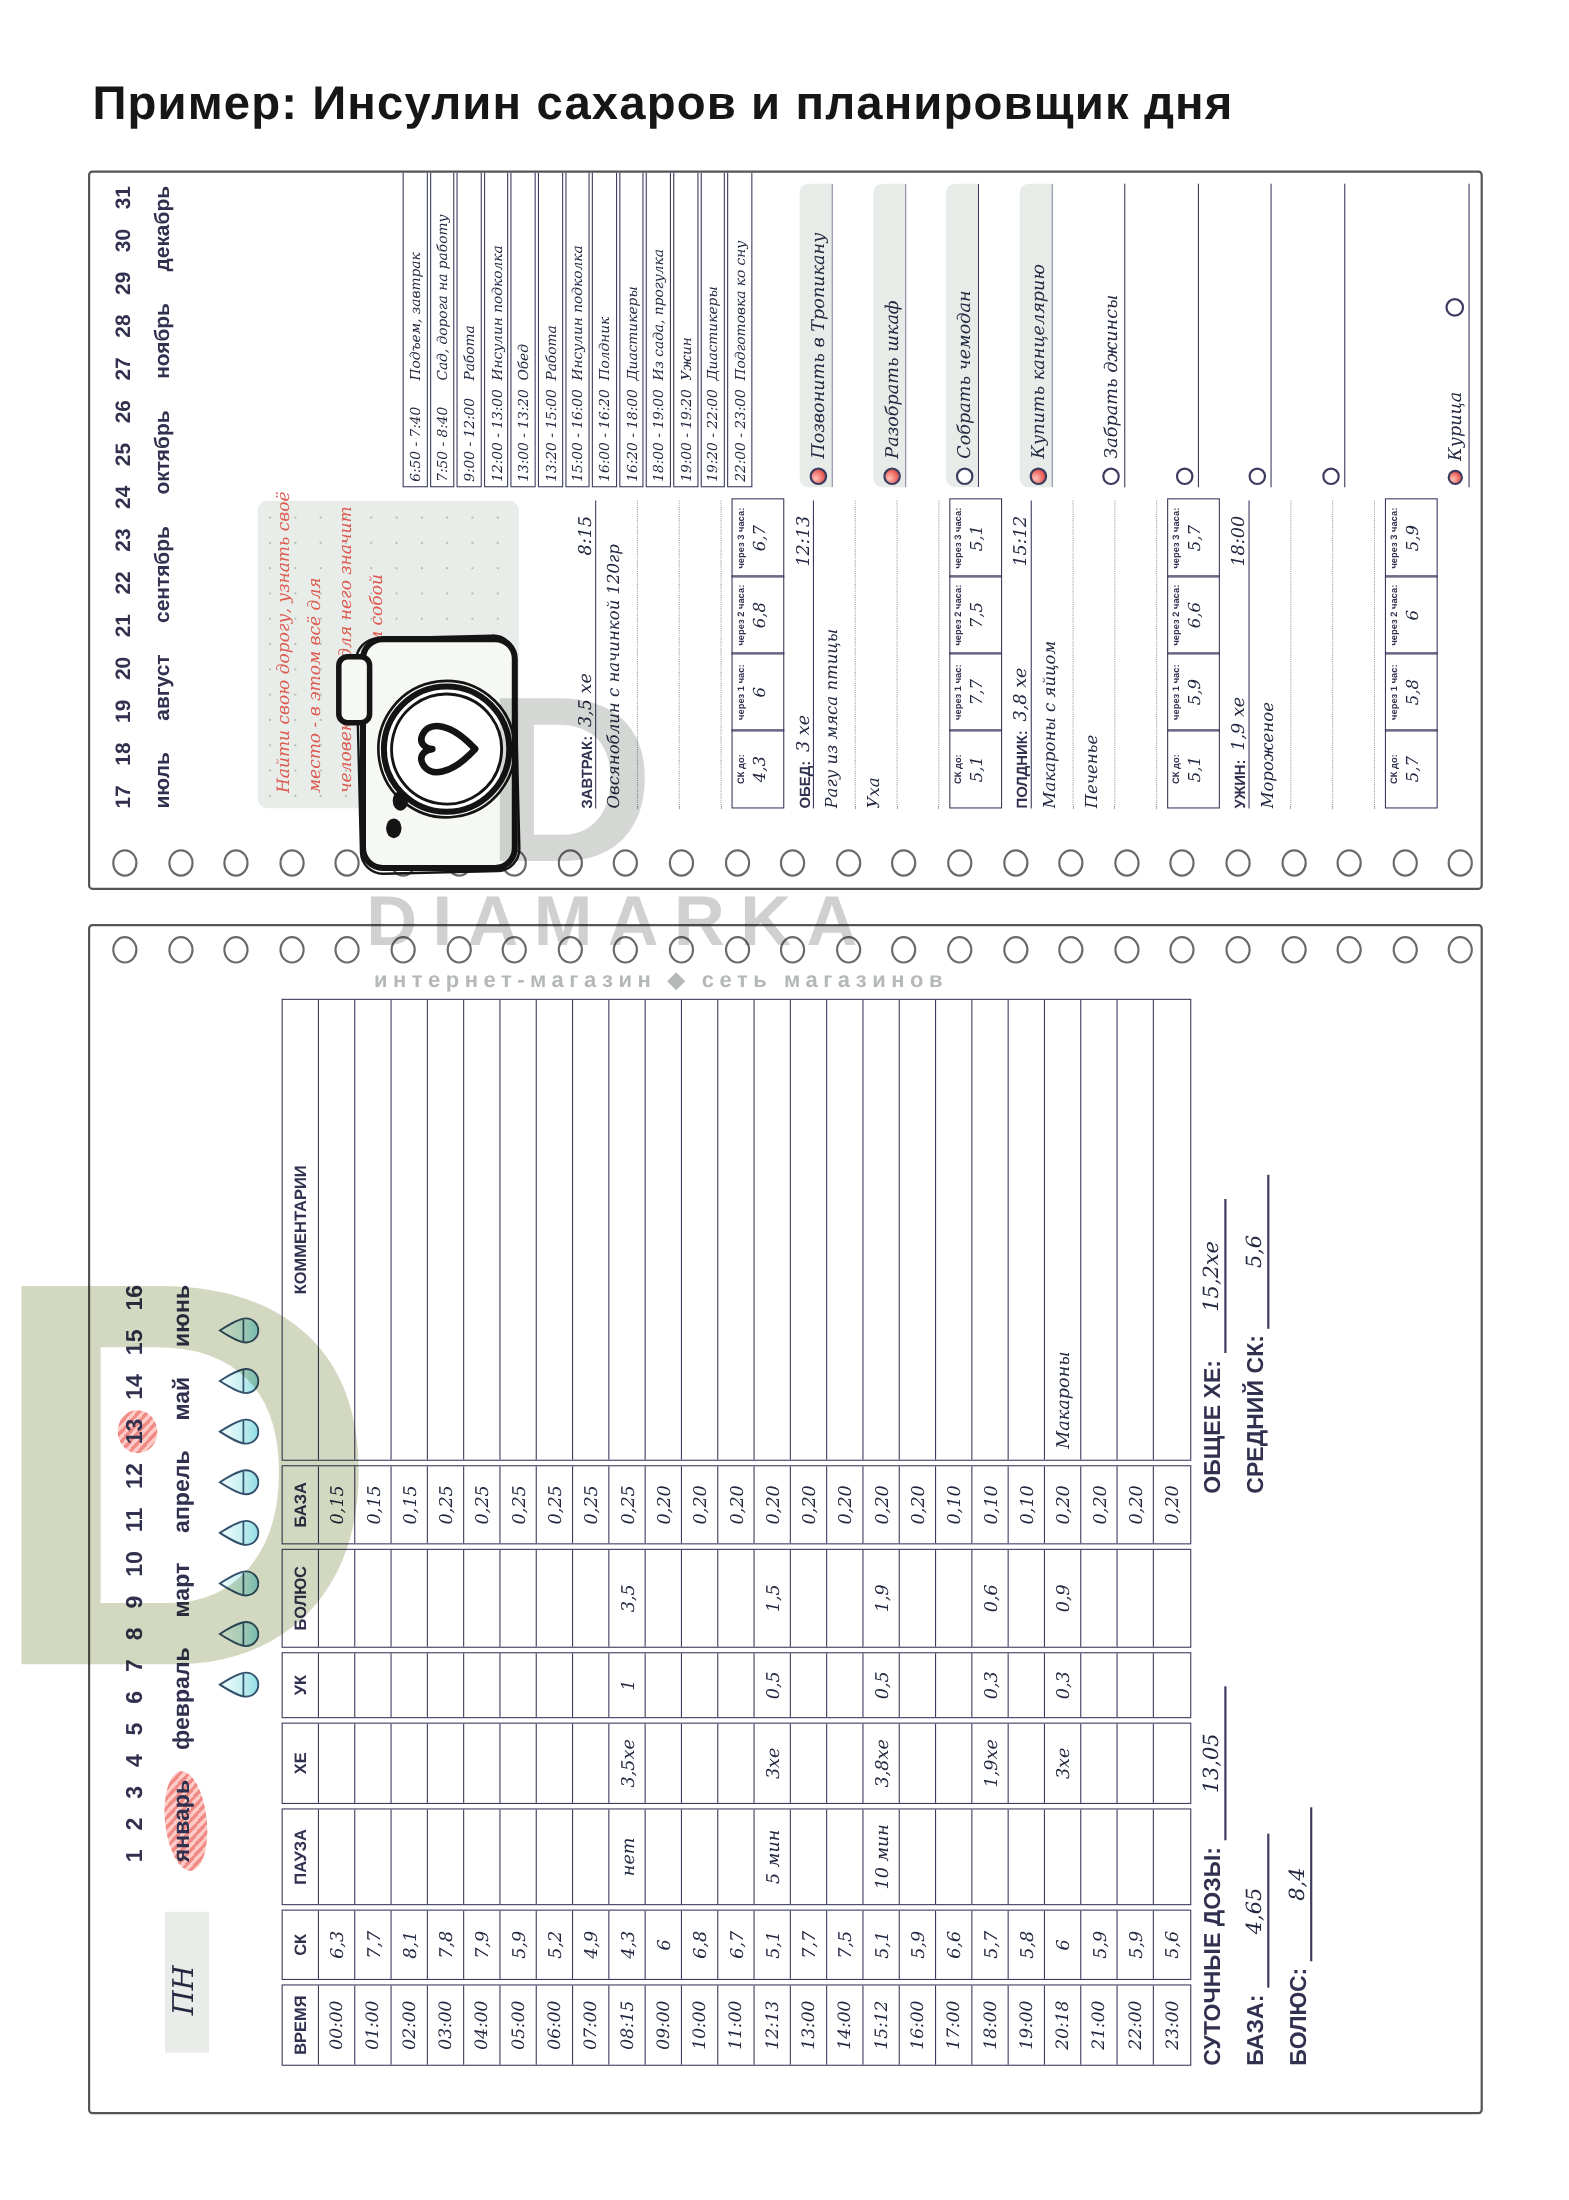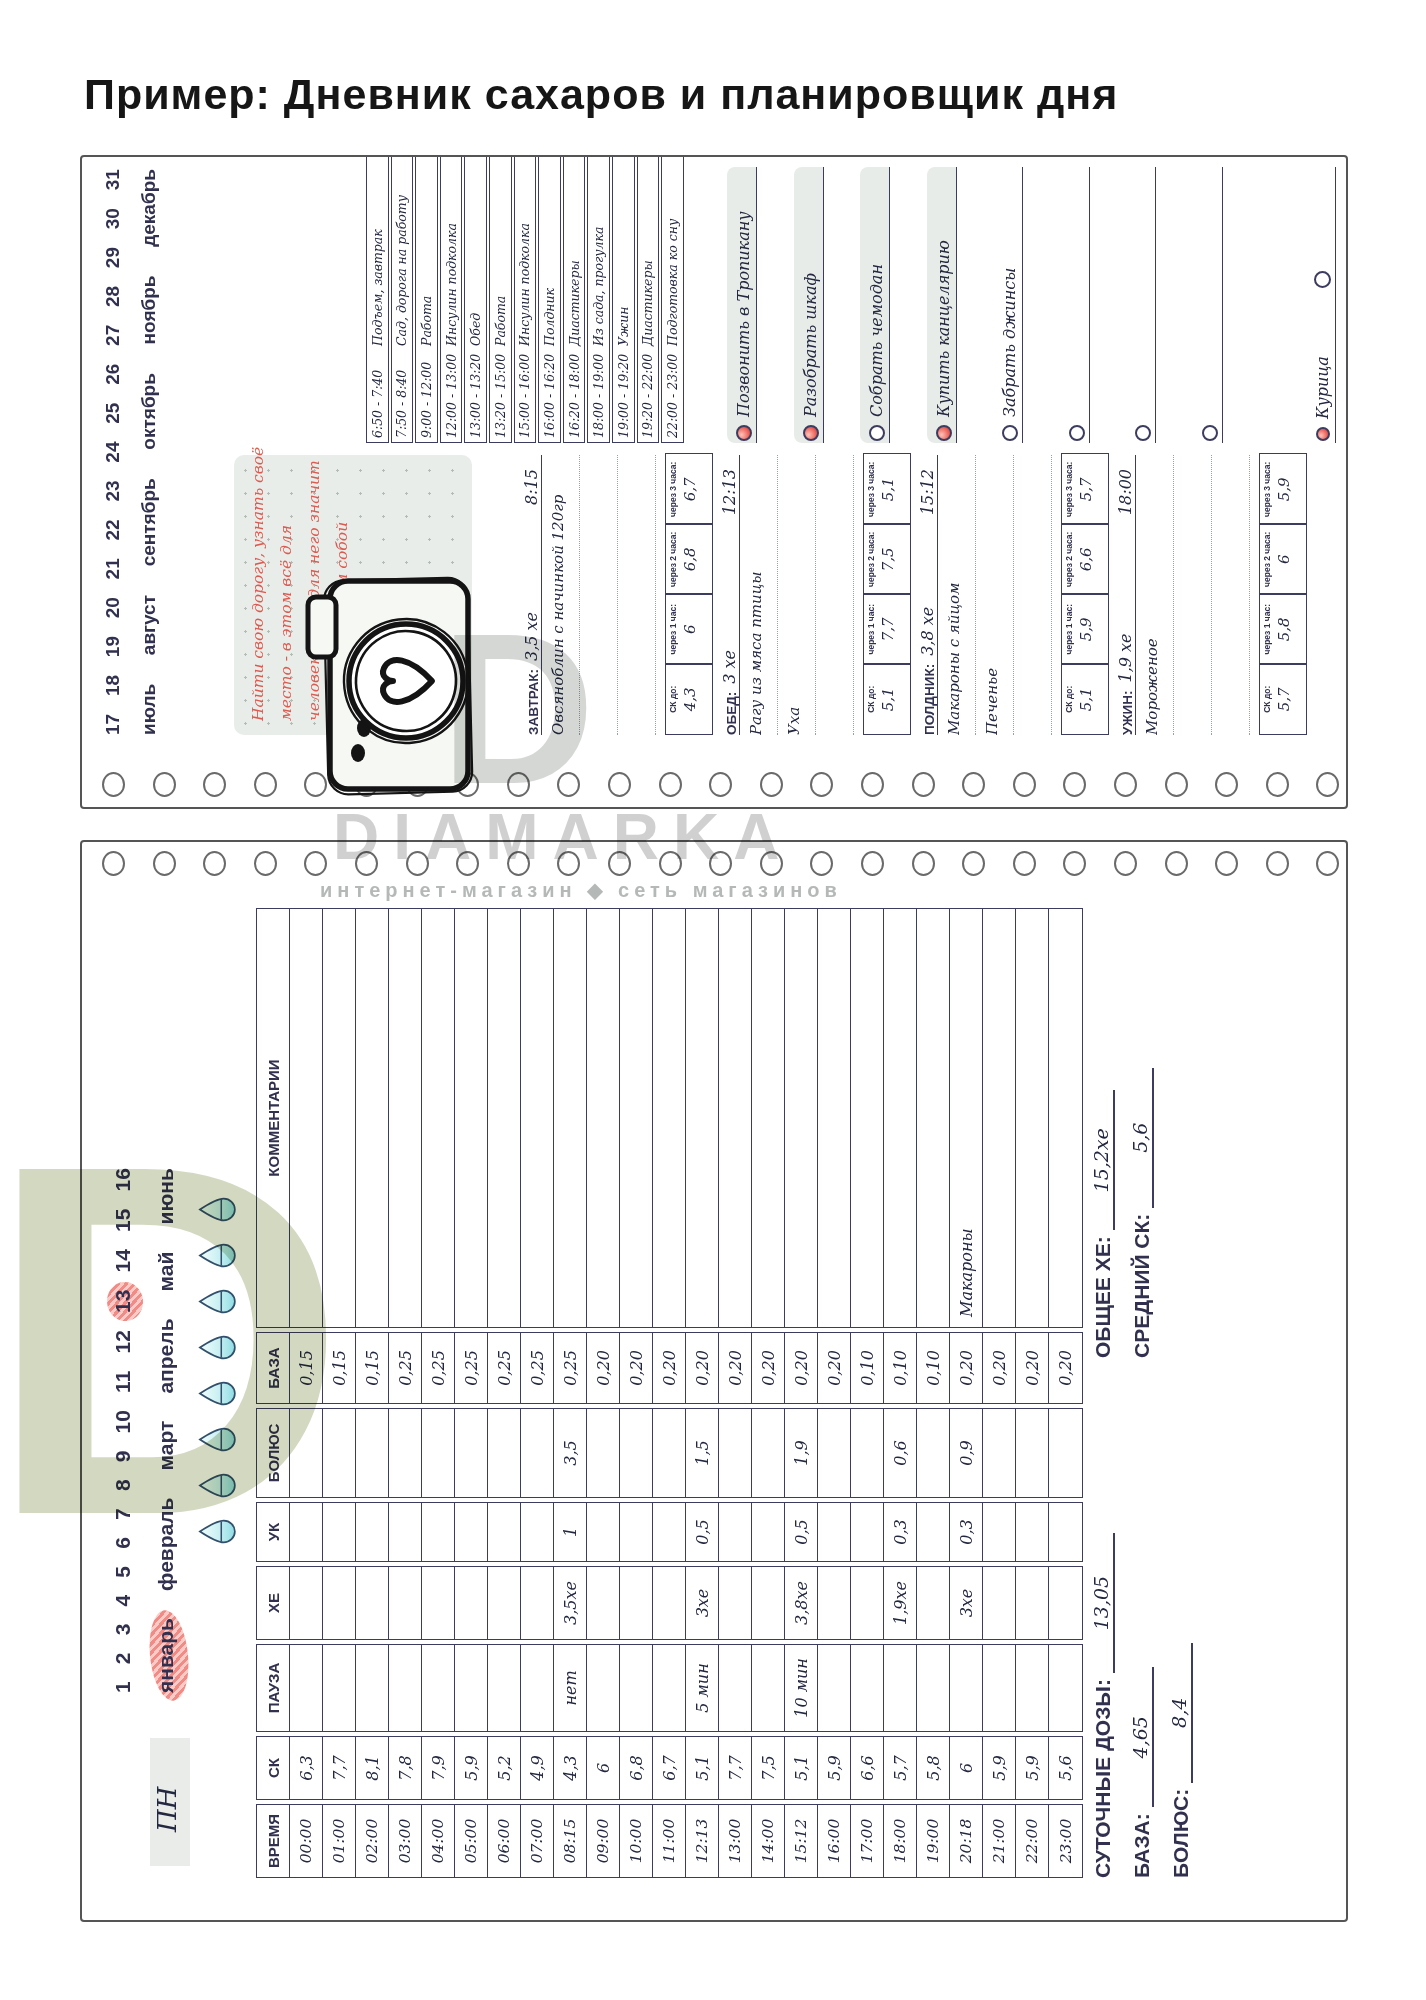--- a/index.html
+++ b/index.html
@@ -78,29 +78,29 @@
   .totlabel{font-size:21px;font-weight:bold;color:#31314f;white-space:nowrap;
       font-family:"Liberation Sans",sans-serif;}
   .totval{font-size:19px;border-bottom:2px solid #3c3c60;min-width:120px;
       text-align:center;padding:0 10px 1px 10px;margin-left:6px;}
   
   .wm{position:absolute;z-index:40;pointer-events:none;mix-blend-mode:multiply;
       font-family:"Liberation Sans",sans-serif;font-weight:bold;}
   #wm-d1{left:440px;top:585px;font-size:215px;color:rgba(128,133,128,0.33);}
   #wm-brand{left:333px;top:800px;font-size:64px;letter-spacing:14px;
       color:rgba(150,150,150,0.45);}
-  #wm-sub{left:320px;top:878px;font-size:20px;letter-spacing:5px;font-weight:bold;
+  #wm-sub{left:340px;top:878px;font-size:20px;letter-spacing:5px;font-weight:bold;
       color:rgba(140,146,143,0.65);}
   #wm-d2{left:-14px;top:1100px;font-size:500px;line-height:480px;
       color:rgba(167,178,132,0.5);}
 </style>
 </head>
 <body>
 
-<div id="page-title">Пример: Дневник сахаров и планировщик дня</div>
+<div id="page-title">Пример: Инсулин сахаров и планировщик дня</div>
 
 <div class="wm" id="wm-d1">D</div>
 <div class="wm" id="wm-brand">DIAMARKA</div>
 <div class="wm" id="wm-sub">интернет-магазин ◆ сеть магазинов</div>
 <div class="wm" id="wm-d2">D</div>
 
 <div class="panel" id="panel1">
   <div class="rot" id="p1inner">
       <div class="hole abs" style="left: 8px; top: 18px;"></div>
       <div class="hole abs" style="left: 8px; top: 68.6px;"></div>

